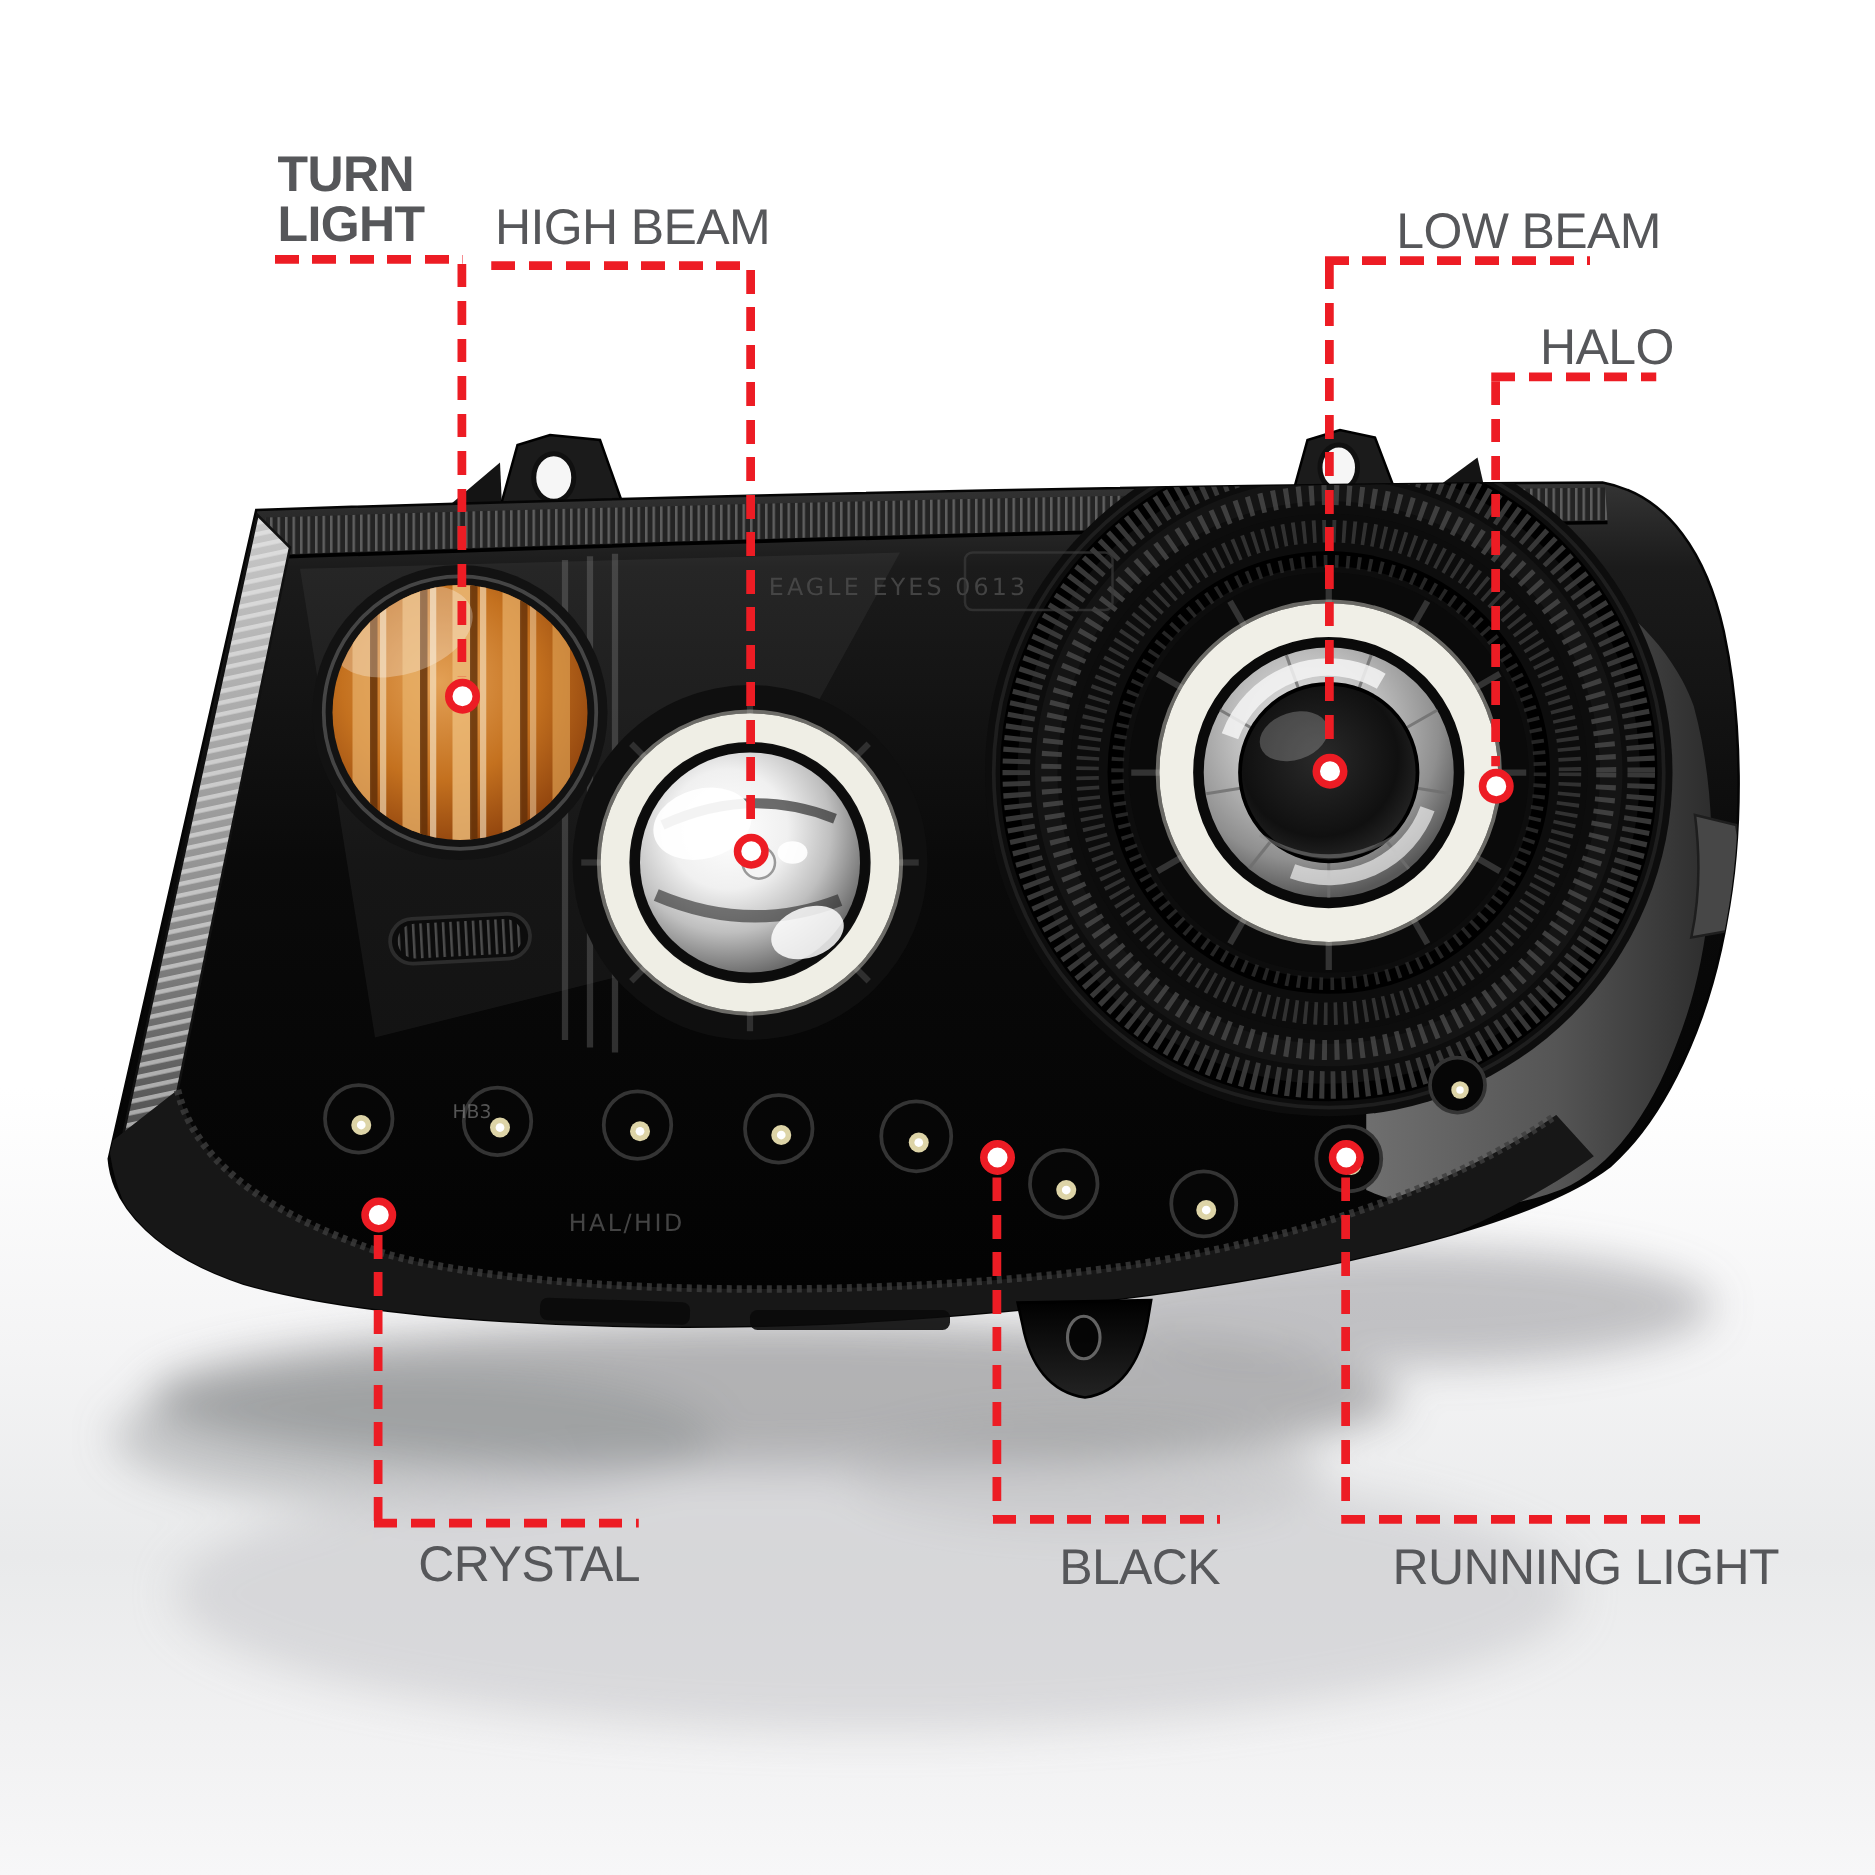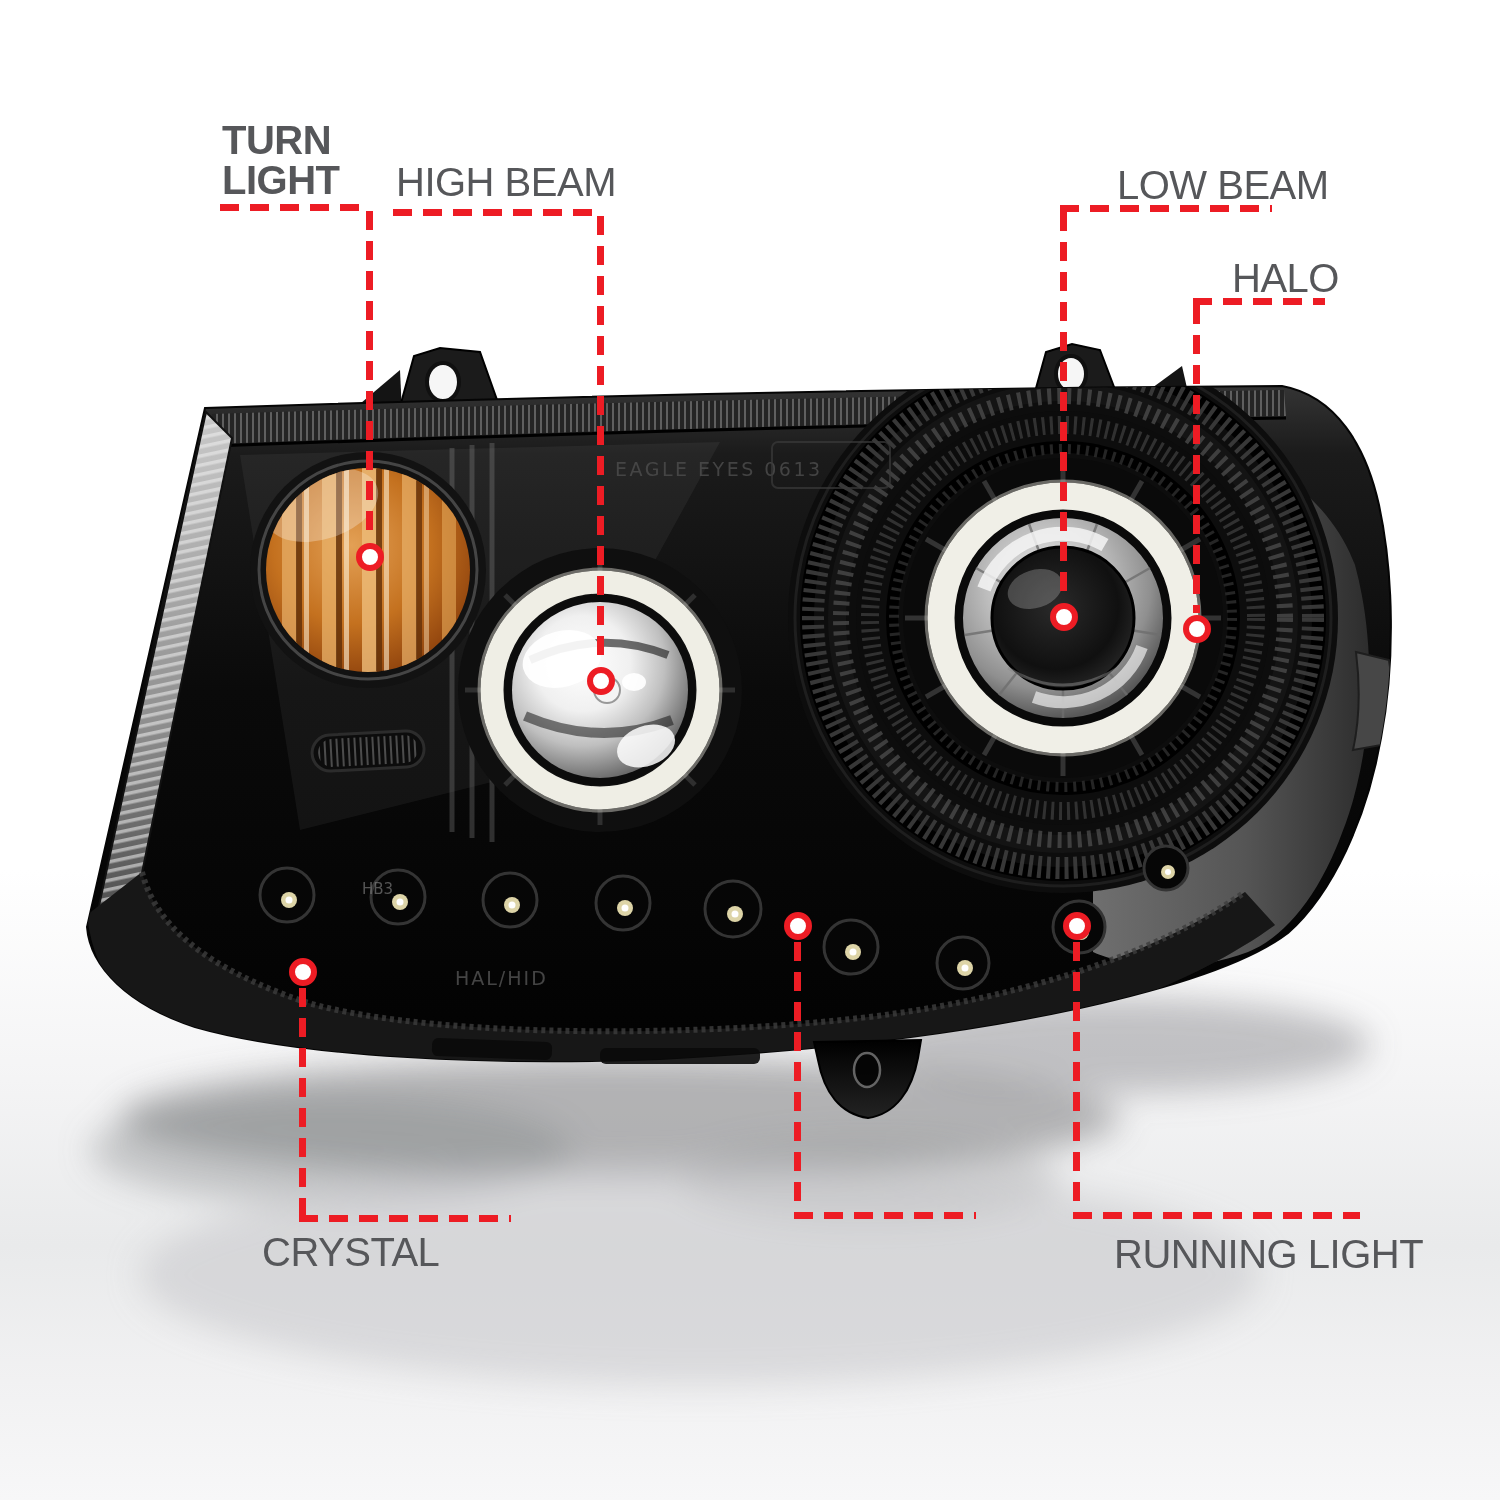--- a/index.html
+++ b/index.html
@@ -7,21 +7,21 @@
   body{
     background:linear-gradient(180deg,#ffffff 0%,#ffffff 58%,#f4f4f5 72%,#e9eaeb 83%,#f1f1f2 92%,#f7f7f8 100%);
     font-family:"Liberation Sans",sans-serif;
   }
   #stage{position:relative;width:1500px;height:1500px;}
   #lamp-svg{position:absolute;left:0;top:0;}
   .overlay{position:absolute;left:0;top:0;width:1500px;height:1500px;}
   .lbl{position:absolute;color:var(--lblgray);font-size:40px;line-height:40px;
        letter-spacing:-0.5px;white-space:nowrap;font-weight:400;}
   .lbl .ln{display:block;}
-  .r{text-align:left;}
+  .r{text-align:right;}
   .dh{position:absolute;height:7px;
       background:repeating-linear-gradient(90deg,var(--red) 0 19px,transparent 19px 30px);}
   .dv{position:absolute;width:7px;
       background:repeating-linear-gradient(180deg,var(--red) 0 19px,transparent 19px 30px);}
   .dot{position:absolute;width:16px;height:16px;background:#fff;border:6px solid var(--red);
        border-radius:50%;box-sizing:content-box;}
 </style>
 </head>
 <body>
 
@@ -371,20 +371,21 @@
     <div class="lbl r" style="left:262px;top:1232px;width:250px;">
       <span class="ln">CRYSTAL</span>
     </div>
   </div>
 
   <div>
     <div class="dot" style="left:784px;top:912px;"></div>
     <div class="dv" style="left:794px;top:942px;height:271px;"></div>
     <div class="dh" style="left:794px;top:1212px;width:182px;"></div>
     <div class="lbl r" style="left:726px;top:1234px;width:250px;">
+      <span class="ln">BLACK</span>
     </div>
   </div>
 
   <div>
     <div class="dot" style="left:1063px;top:912px;"></div>
     <div class="dv" style="left:1073px;top:942px;height:271px;"></div>
     <div class="dh" style="left:1073px;top:1212px;width:287px;"></div>
     <div class="lbl" style="left:1114px;top:1234px;">
       <span class="ln">RUNNING LIGHT</span>
     </div>

